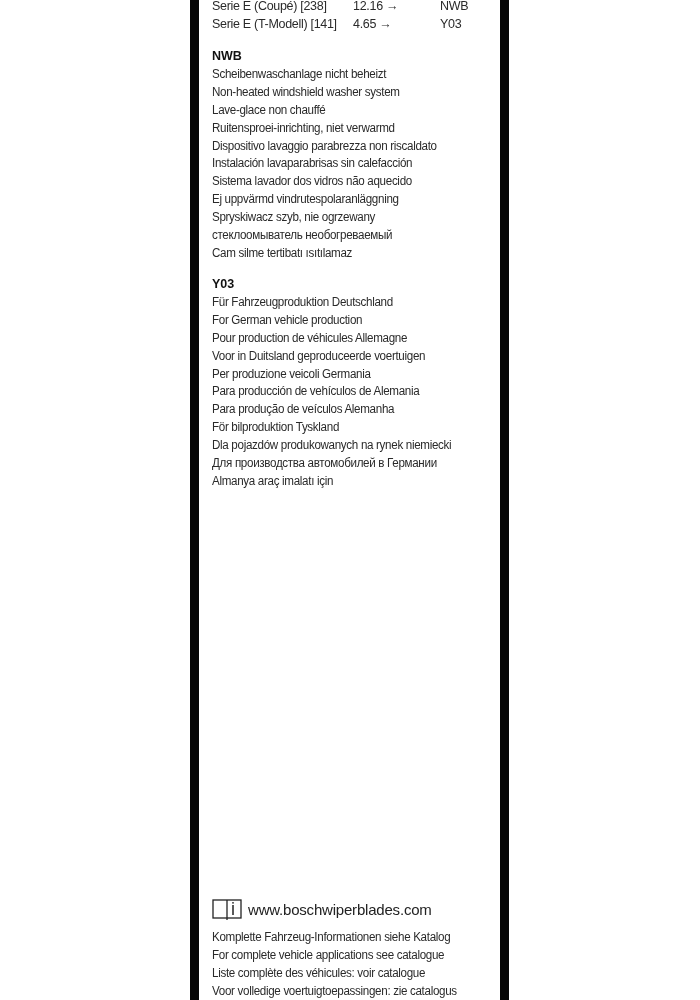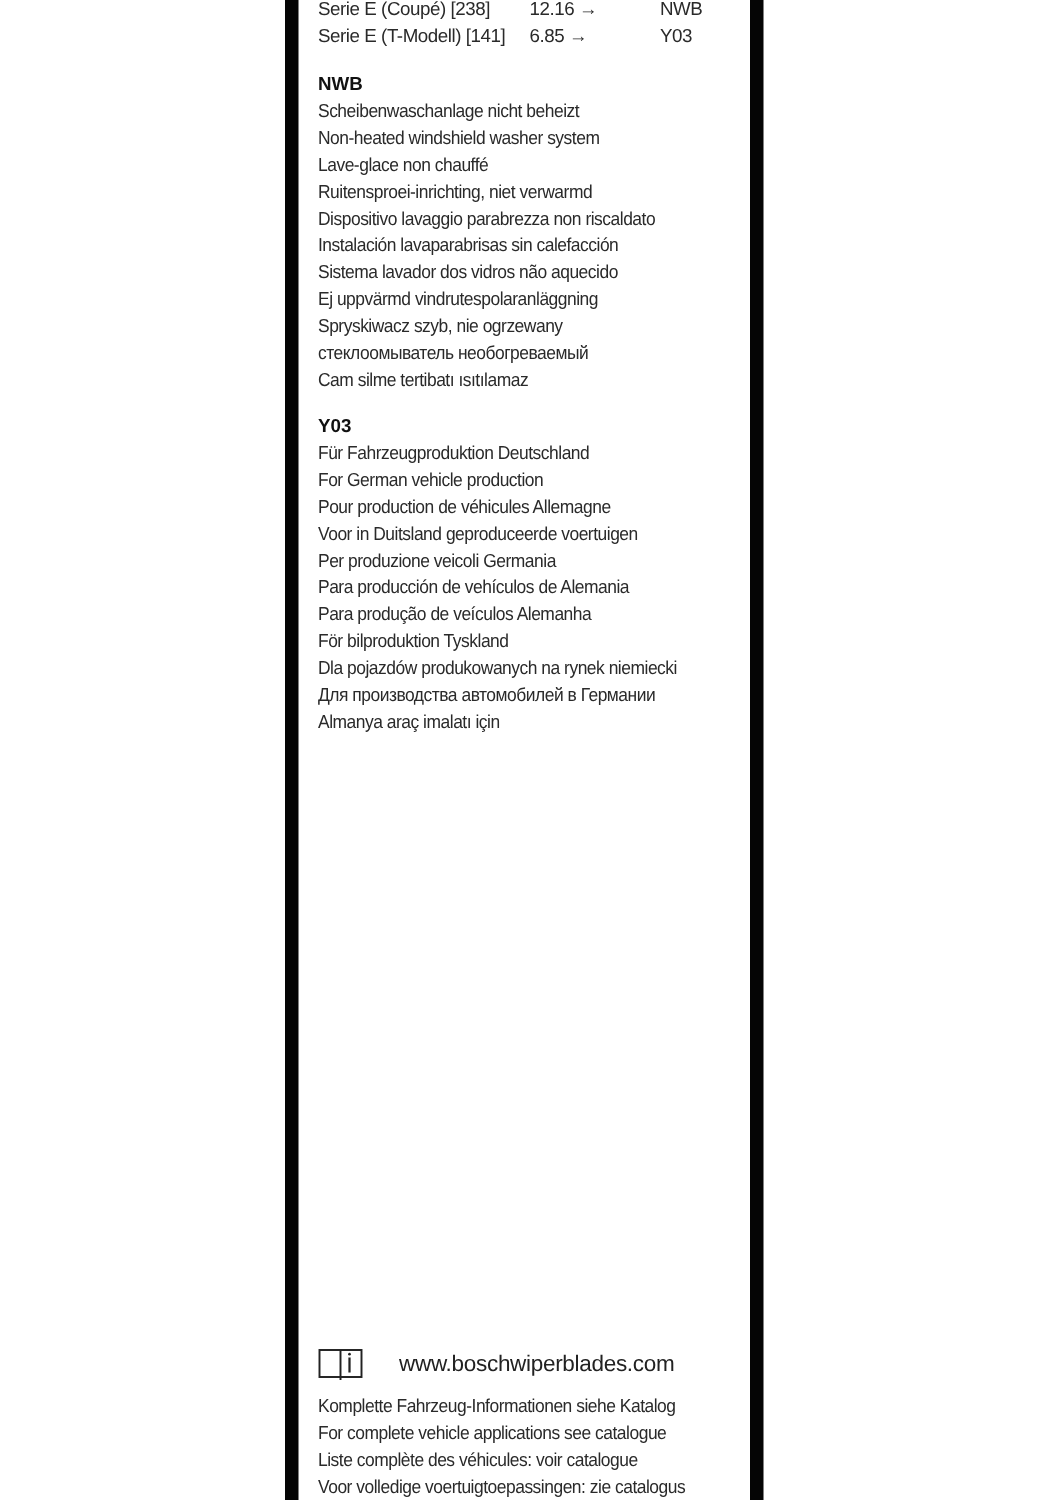--- a/index.html
+++ b/index.html
@@ -10,39 +10,39 @@
   .bar.right { left:500px; }
   .col { position:absolute; left:212px; width:285px; }
   .line { font-size:12.5px; line-height:17.9px; white-space:nowrap;
           letter-spacing:-0.35px; transform:scaleX(0.93); transform-origin:left center; }
   .row { position:relative; height:17.9px; font-size:12.5px; line-height:17.9px; white-space:nowrap; letter-spacing:-0.3px; }
   .row span { position:absolute; top:0; }
   .row .c1 { left:0; }
   .row .c2 { left:141px; }
   .row .c3 { left:228px; }
   .head { font-weight:bold; font-size:12.5px; line-height:17.9px; color:#111; }
-  .site { display:flex; align-items:center; gap:26px; }
+  .site { display:flex; align-items:center; gap:8px; }
   .site-text { font-size:15px; letter-spacing:-0.2px; color:#222; }
   .icon-book { width:28px; height:20px; position:relative; }
 </style>
 </head>
 <body>
 
 <div class="bar left"></div>
 <div class="bar right"></div>
 
 <div class="col" style="top:-2px;">
   <div class="row">
     <span class="c1">Serie E (Coupé) [238]</span>
     <span class="c2">12.16 →</span>
     <span class="c3">NWB</span>
   </div>
   <div class="row">
     <span class="c1">Serie E (T-Modell) [141]</span>
-    <span class="c2">6.85 →</span>
+    <span class="c2">4.65 →</span>
     <span class="c3">Y03</span>
   </div>
 </div>
 
 <div class="col" style="top:48px;">
   <div class="head">NWB</div>
   <div class="line">Scheibenwaschanlage nicht beheizt</div>
   <div class="line">Non-heated windshield washer system</div>
   <div class="line">Lave-glace non chauffé</div>
   <div class="line">Ruitensproei-inrichting, niet verwarmd</div>

